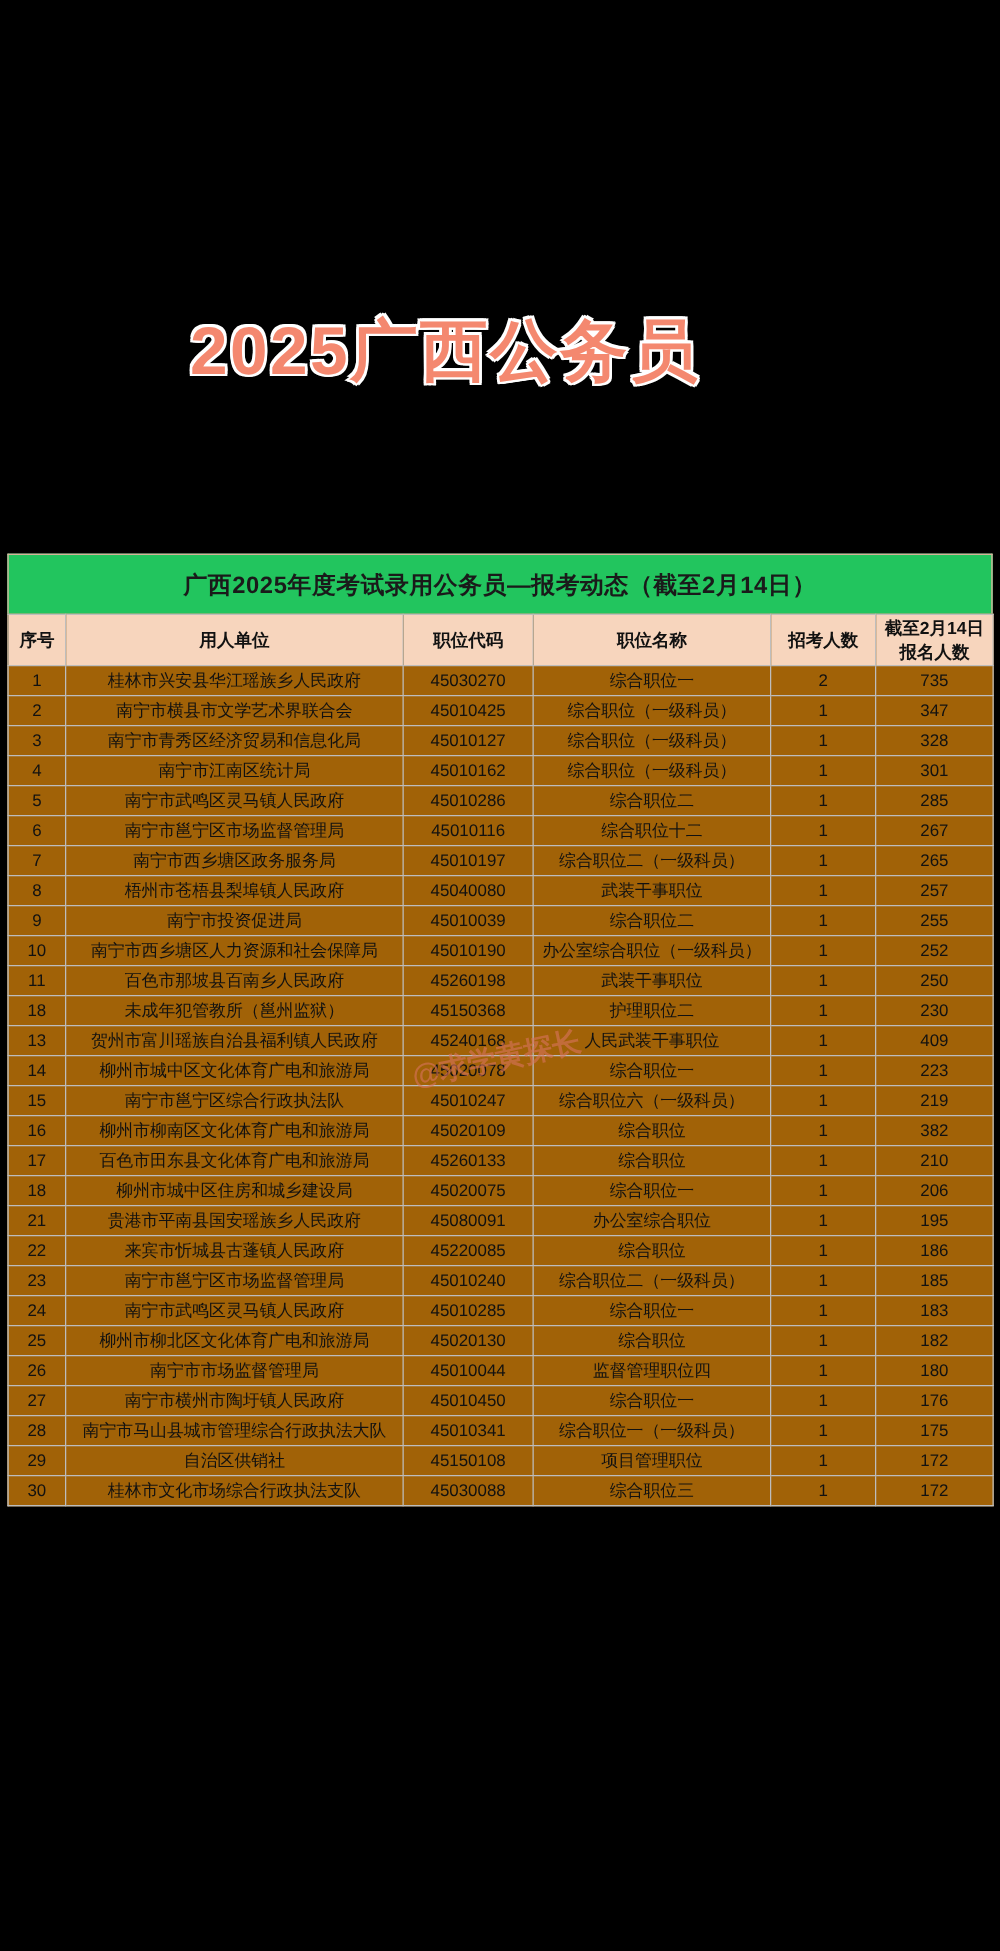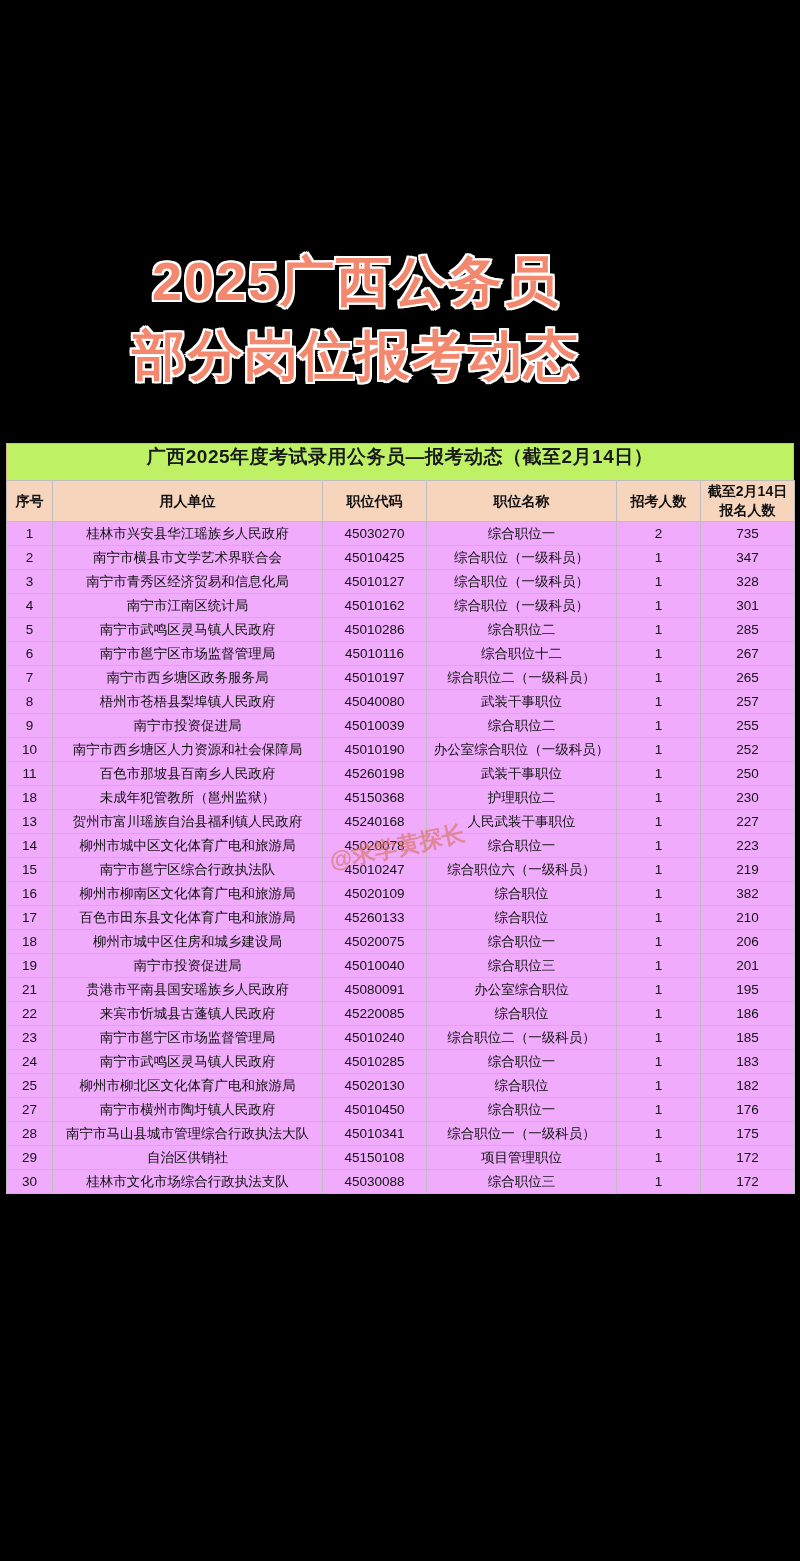--- a/index.html
+++ b/index.html
@@ -50,36 +50,36 @@
   
   .table-card {
     position: absolute;
     top: 443px;
     left: 6px;
     width: 788px;
     background: #ffffff;
   }
 
   .table-header-band {
-    background: #bef264;
+    background: #22c55e;
     text-align: center;
     font-size: 19px;
     font-weight: bold;
     color: #1a1a1a;
-    padding: 0 0 10px 0;
+    padding: 11px 0 10px 0;
     border: 1px solid #d7b49a;
     border-bottom: none;
     letter-spacing: 0.5px;
   }
 
   table.data {
     border-collapse: collapse;
     width: 788px;
     table-layout: fixed;
-    background: #f0abfc;
+    background: #a16207;
   }
 
   table.data th,
   table.data td {
     border: 1px solid #bdbdbd;
     font-size: 13.5px;
     color: #111111;
     text-align: center;
     height: 23px;
     padding: 0 2px;
@@ -121,21 +121,20 @@
     white-space: nowrap;
   }
 </style>
 </head>
 <body>
 
 <div id="page">
 
   <div class="title-block">
     <div class="title-line">2025广西公务员</div>
-    <div class="title-line">部分岗位报考动态</div>
   </div>
 
   <div class="table-card">
     <div class="table-header-band">广西2025年度考试录用公务员—报考动态（截至2月14日）</div>
 
     <table class="data">
       <colgroup>
         <col class="c-idx">
         <col class="c-unit">
         <col class="c-code">
@@ -252,21 +251,21 @@
             <td class="post">护理职位二</td>
             <td class="num">1</td>
             <td class="apply">230</td>
           </tr>
           <tr>
             <td class="idx">13</td>
             <td class="unit">贺州市富川瑶族自治县福利镇人民政府</td>
             <td class="code">45240168</td>
             <td class="post">人民武装干事职位</td>
             <td class="num">1</td>
-            <td class="apply">227</td>
+            <td class="apply">409</td>
           </tr>
           <tr>
             <td class="idx">14</td>
             <td class="unit">柳州市城中区文化体育广电和旅游局</td>
             <td class="code">45020078</td>
             <td class="post">综合职位一</td>
             <td class="num">1</td>
             <td class="apply">223</td>
           </tr>
           <tr>
@@ -295,28 +294,20 @@
           </tr>
           <tr>
             <td class="idx">18</td>
             <td class="unit">柳州市城中区住房和城乡建设局</td>
             <td class="code">45020075</td>
             <td class="post">综合职位一</td>
             <td class="num">1</td>
             <td class="apply">206</td>
           </tr>
           <tr>
-            <td class="idx">19</td>
-            <td class="unit">南宁市投资促进局</td>
-            <td class="code">45010040</td>
-            <td class="post">综合职位三</td>
-            <td class="num">1</td>
-            <td class="apply">201</td>
-          </tr>
-          <tr>
             <td class="idx">21</td>
             <td class="unit">贵港市平南县国安瑶族乡人民政府</td>
             <td class="code">45080091</td>
             <td class="post">办公室综合职位</td>
             <td class="num">1</td>
             <td class="apply">195</td>
           </tr>
           <tr>
             <td class="idx">22</td>
             <td class="unit">来宾市忻城县古蓬镇人民政府</td>
@@ -343,20 +334,28 @@
           </tr>
           <tr>
             <td class="idx">25</td>
             <td class="unit">柳州市柳北区文化体育广电和旅游局</td>
             <td class="code">45020130</td>
             <td class="post">综合职位</td>
             <td class="num">1</td>
             <td class="apply">182</td>
           </tr>
           <tr>
+            <td class="idx">26</td>
+            <td class="unit">南宁市市场监督管理局</td>
+            <td class="code">45010044</td>
+            <td class="post">监督管理职位四</td>
+            <td class="num">1</td>
+            <td class="apply">180</td>
+          </tr>
+          <tr>
             <td class="idx">27</td>
             <td class="unit">南宁市横州市陶圩镇人民政府</td>
             <td class="code">45010450</td>
             <td class="post">综合职位一</td>
             <td class="num">1</td>
             <td class="apply">176</td>
           </tr>
           <tr>
             <td class="idx">28</td>
             <td class="unit">南宁市马山县城市管理综合行政执法大队</td>

